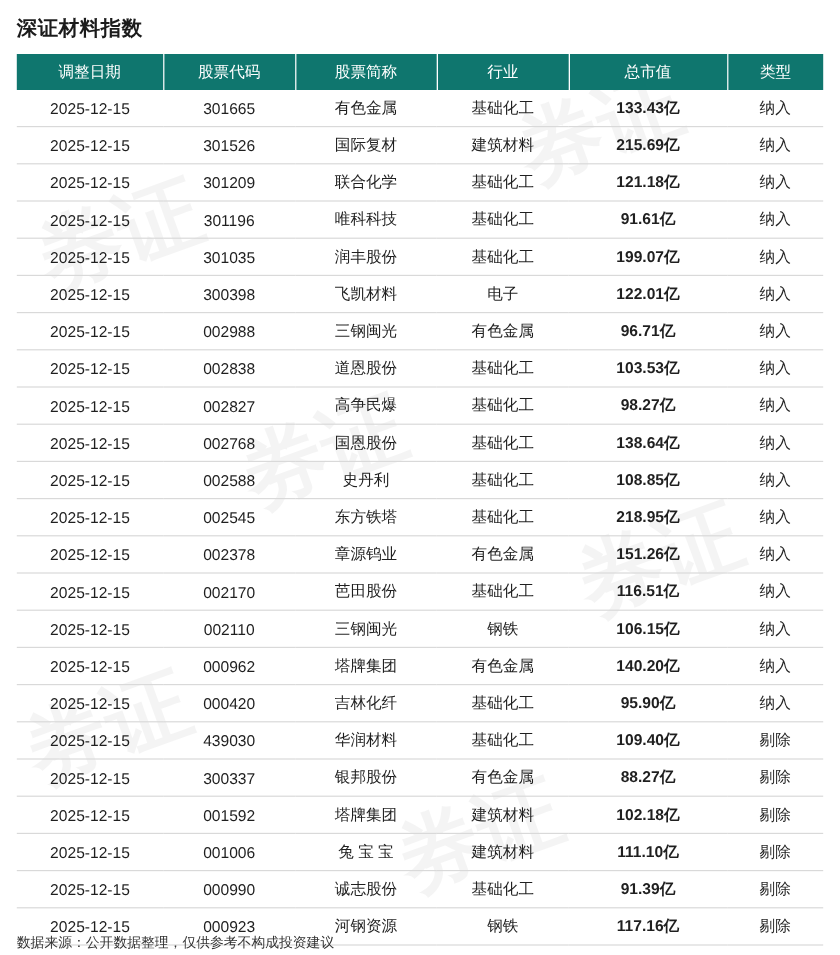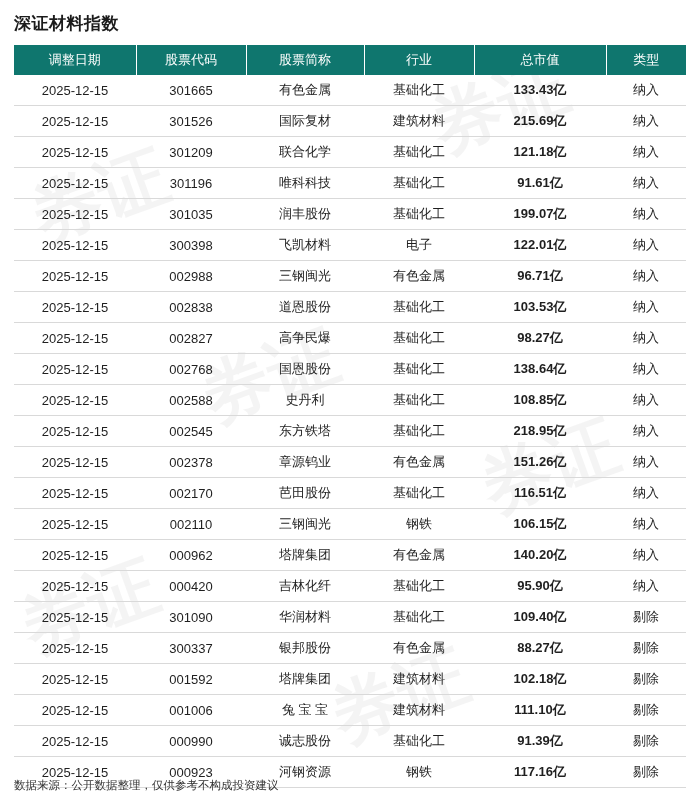--- a/index.html
+++ b/index.html
@@ -283,21 +283,21 @@
         <tr>
           <td>2025-12-15</td>
           <td>000420</td>
           <td>吉林化纤</td>
           <td>基础化工</td>
           <td class="num">95.90亿</td>
           <td>纳入</td>
         </tr>
         <tr>
           <td>2025-12-15</td>
-          <td>301090</td>
+          <td>439030</td>
           <td>华润材料</td>
           <td>基础化工</td>
           <td class="num">109.40亿</td>
           <td>剔除</td>
         </tr>
         <tr>
           <td>2025-12-15</td>
           <td>300337</td>
           <td>银邦股份</td>
           <td>有色金属</td>

